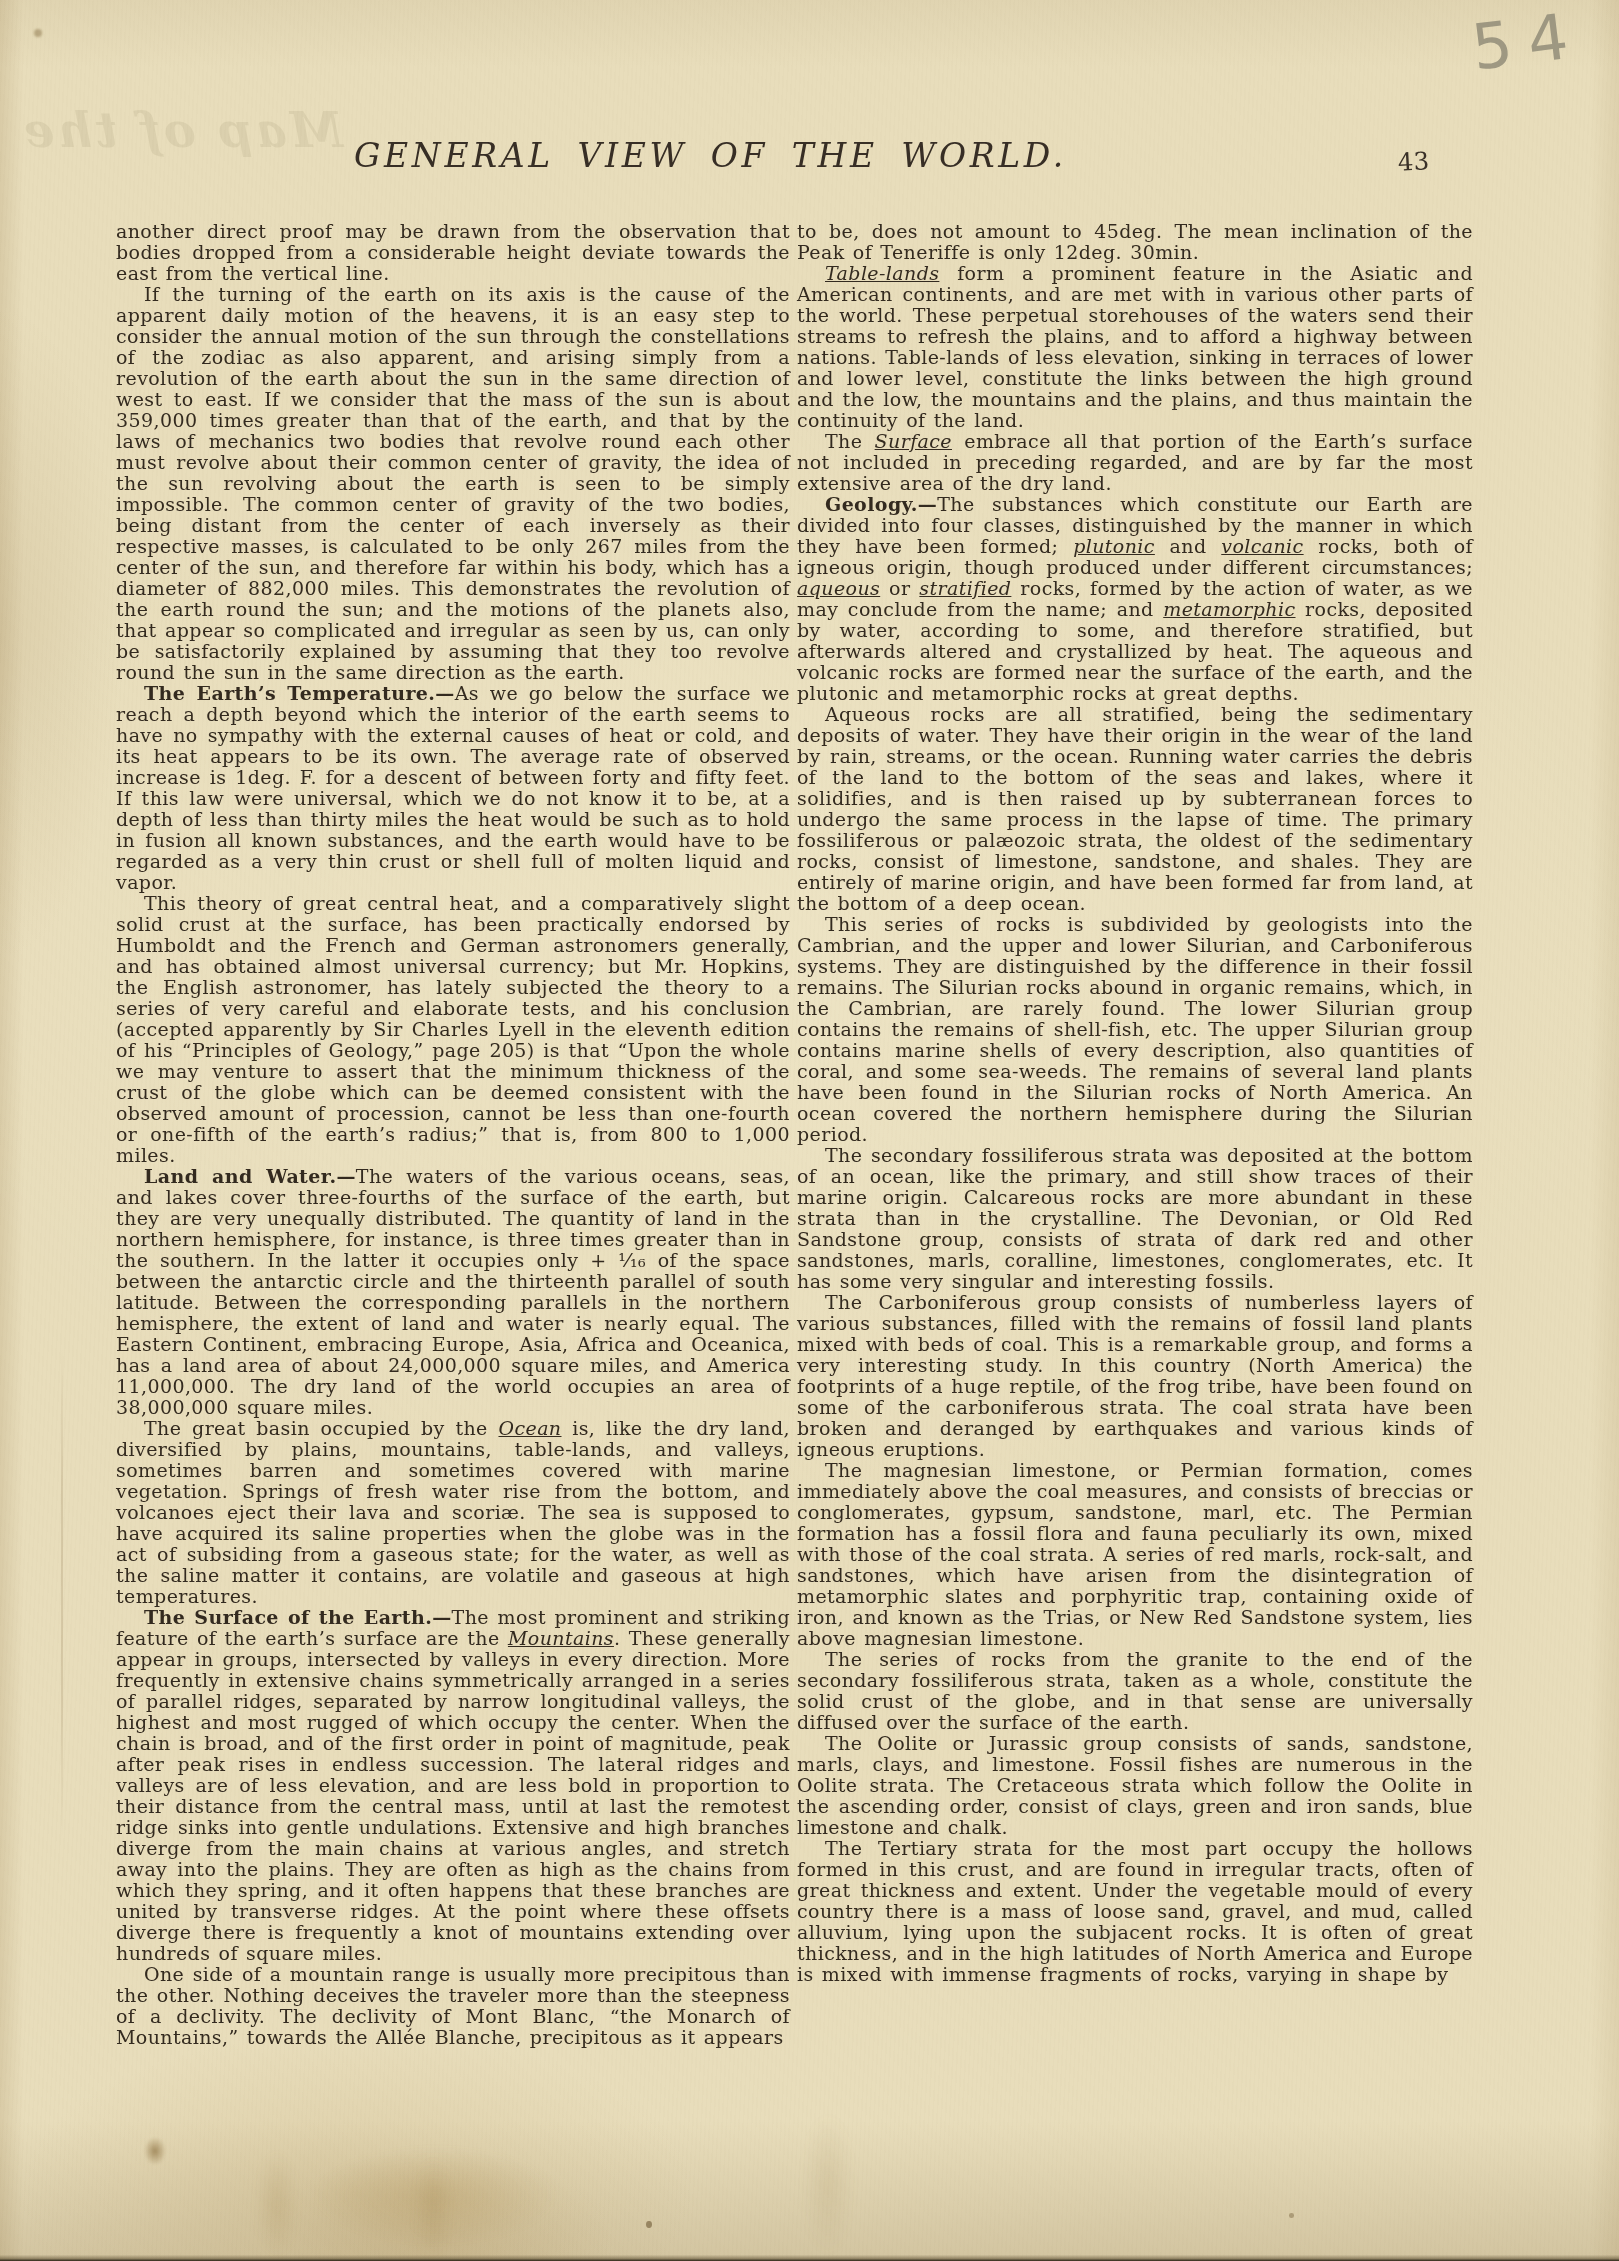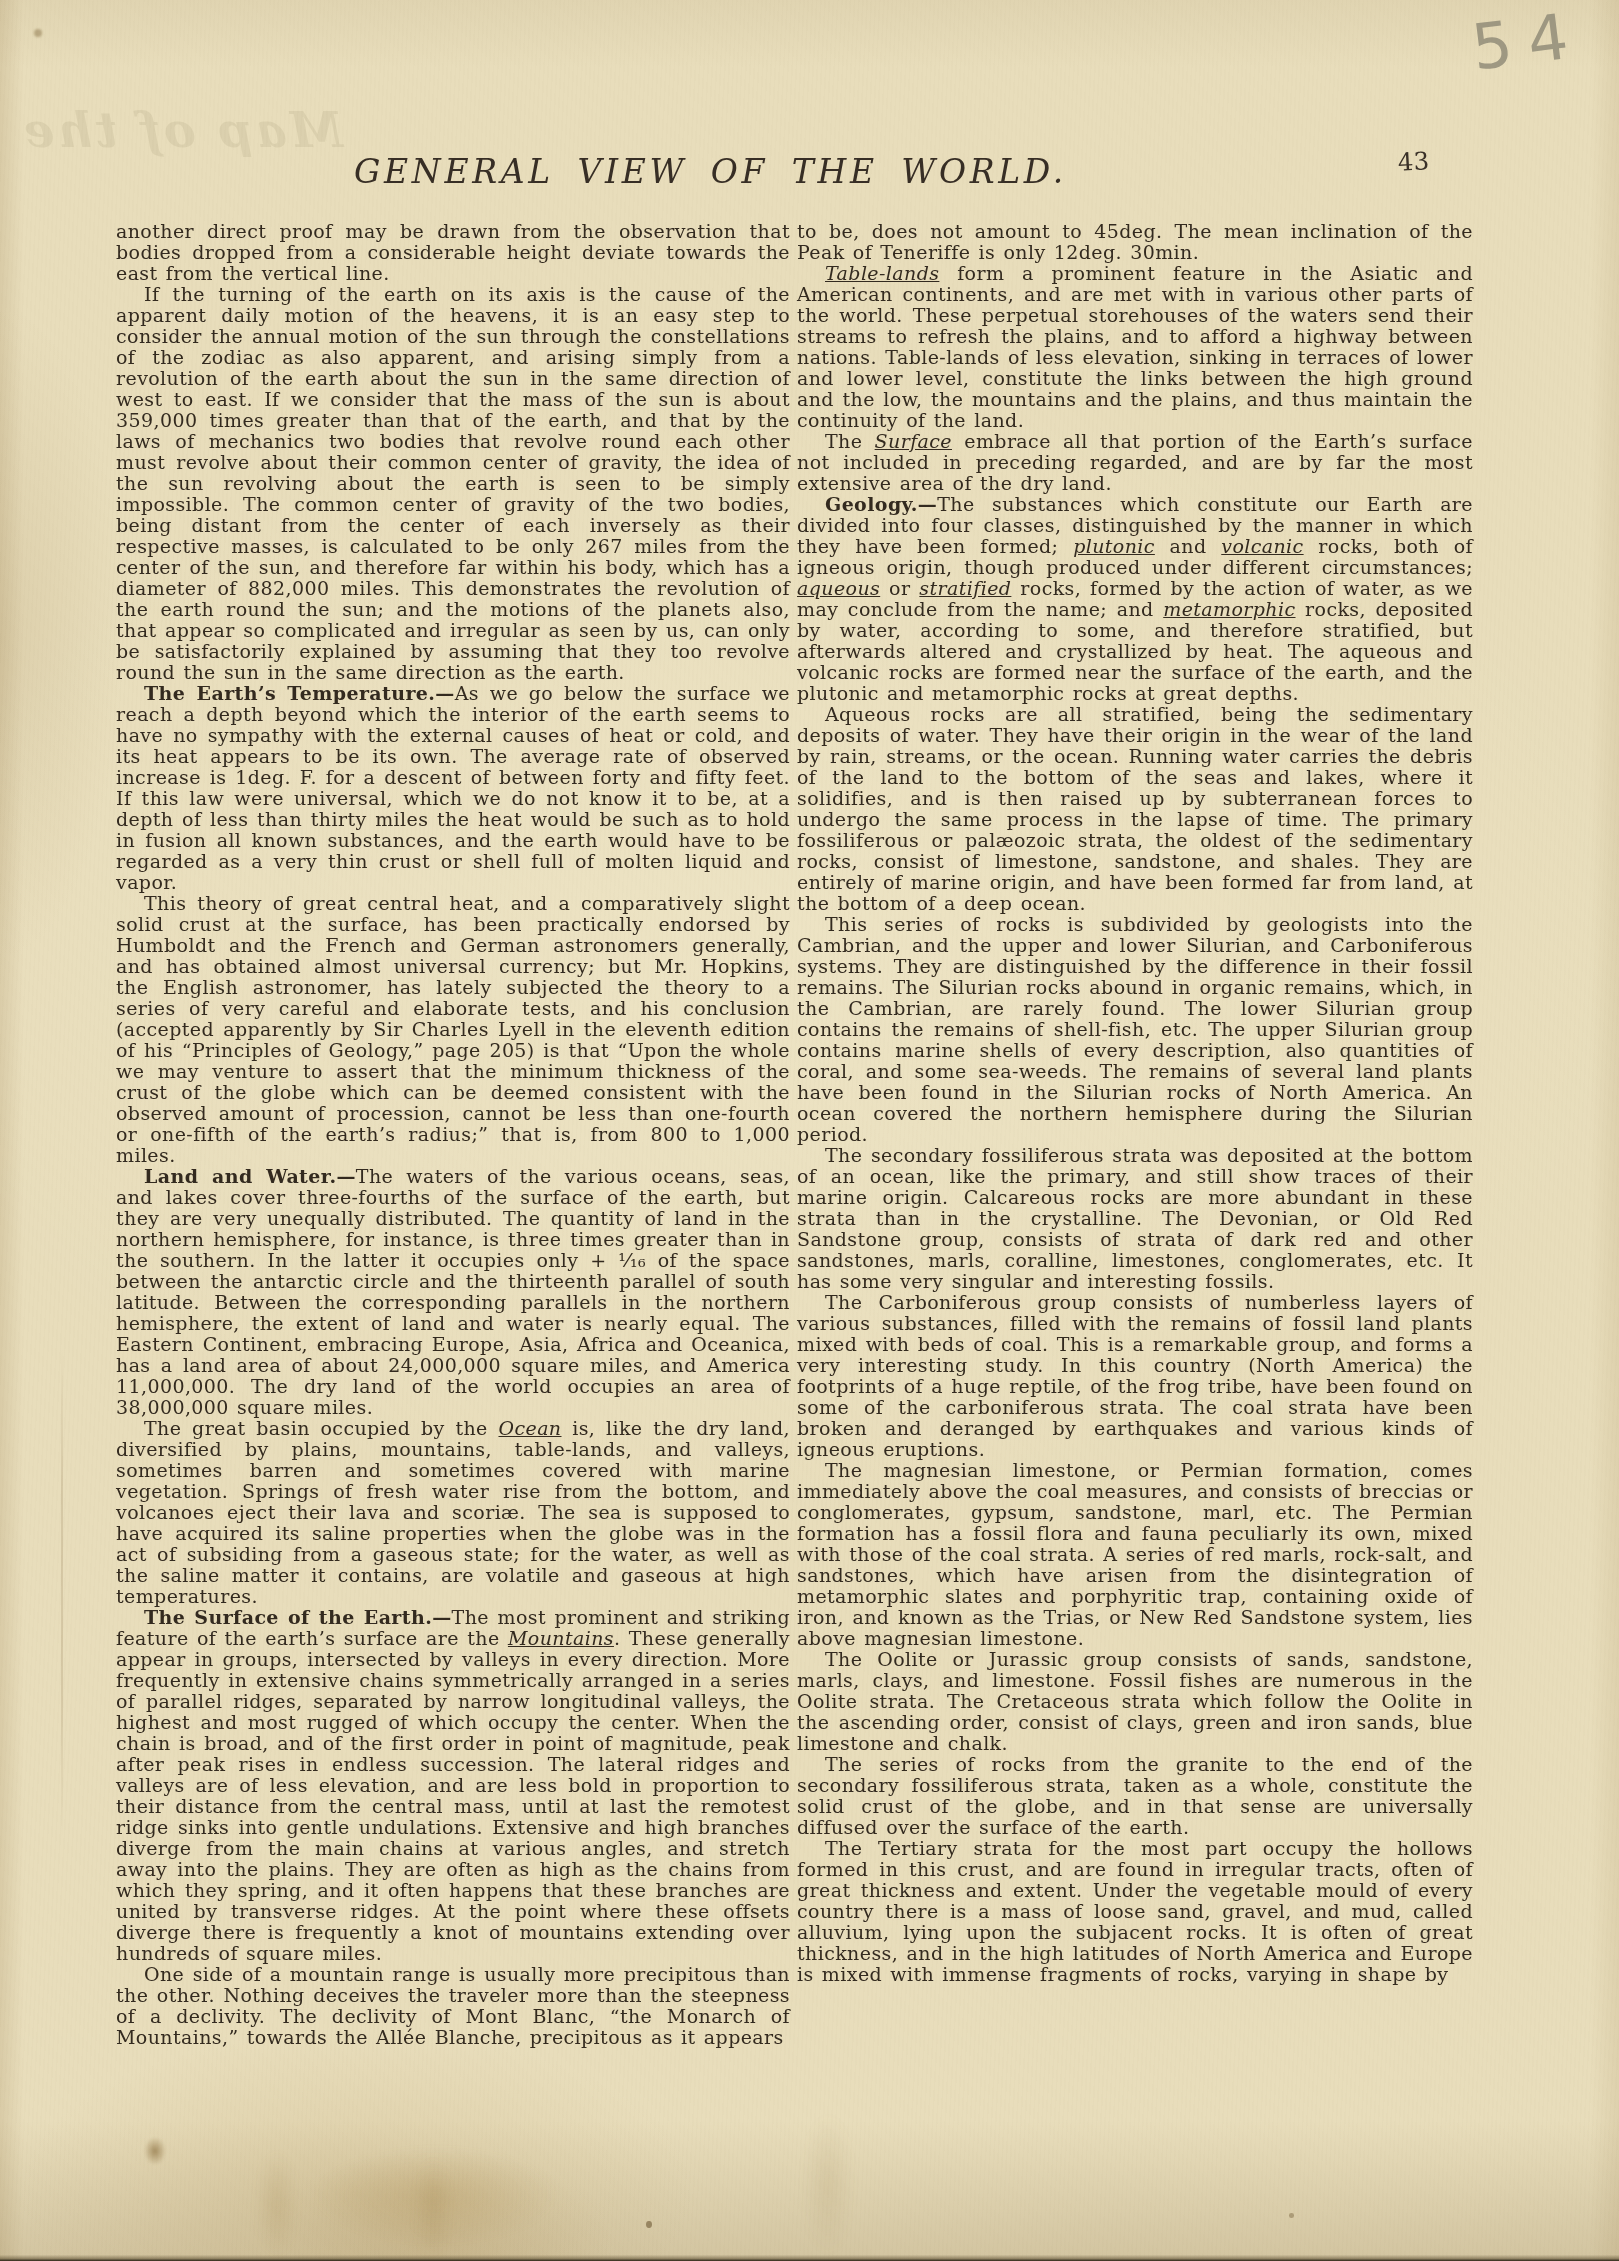--- a/index.html
+++ b/index.html
@@ -16,21 +16,21 @@
       radial-gradient(ellipse 271px 136px at 27% 99%, rgba(150,115,55,.15), transparent 65%),
       radial-gradient(ellipse 177px 470px at 0% 28%, rgba(140,110,60,.13), transparent 70%),
       radial-gradient(ellipse 1201px 783px at 48% 42%, rgba(255,250,228,.22), transparent 75%),
       linear-gradient(to right, rgba(130,100,50,.15) 0px, rgba(130,100,50,0) 23.5px),
       linear-gradient(to left, rgba(130,100,50,.10) 0px, rgba(130,100,50,0) 29px),
       linear-gradient(to top, rgba(122,96,52,.20) 0px, rgba(122,96,52,0) 141px),
       linear-gradient(to bottom, rgba(130,105,60,.08) 0px, rgba(130,105,60,0) 68px),
       repeating-linear-gradient(93deg, rgba(120,100,60,.02) 0 1.6px, rgba(120,100,60,0) 1.6px 4.2px);
   }
   .title{
-    position:absolute;left:345px;top:152px;width:731px;
+    position:absolute;left:345px;top:136px;width:731px;
     text-align:center;font-style:italic;font-size:33px;
     letter-spacing:3.7px;word-spacing:9.4px;color:#372e25;white-space:nowrap;
   }
   .pagenum{
     position:absolute;left:1382px;top:147px;width:63px;
     font-size:24.5px;color:#3a3128;text-align:center;transform:rotate(-3deg);
   }
   .pencil{
     position:absolute;left:1472px;top:5.2px;
     font-family:"DejaVu Sans","Liberation Sans",sans-serif;
@@ -102,22 +102,22 @@
   <div class="col col-right">
       <p class="para"><span>to be, does not amount to 45deg.  The mean inclination of the Peak of Teneriffe is only 12deg. 30min.</span></p>
       <p class="para indent"><span class="i">Table-lands</span><span> form a prominent feature in the Asiatic and American continents, and are met with in various other parts of the world.  These perpetual storehouses of the waters send their streams to refresh the plains, and to afford a highway between nations.  Table-lands of less elevation, sinking in terraces of lower and lower level, constitute the links between the high ground and the low, the mountains and the plains, and thus maintain the continuity of the land.</span></p>
       <p class="para indent"><span>The </span><span class="i">Surface</span><span> embrace all that portion of the Earth’s surface not included in preceding regarded, and are by far the most extensive area of the dry land.</span></p>
       <p class="para indent"><span class="b">Geology.—</span><span>The substances which constitute our Earth are divided into four classes, distinguished by the manner in which they have been formed; </span><span class="i">plutonic</span><span> and </span><span class="i">volcanic</span><span> rocks, both of igneous origin, though produced under different circumstances; </span><span class="i">aqueous</span><span> or </span><span class="i">stratified</span><span> rocks, formed by the action of water, as we may conclude from the name; and </span><span class="i">metamorphic</span><span> rocks, deposited by water, according to some, and therefore stratified, but afterwards altered and crystallized by heat.  The aqueous and volcanic rocks are formed near the surface of the earth, and the plutonic and metamorphic rocks at great depths.</span></p>
       <p class="para indent"><span>Aqueous rocks are all stratified, being the sedimentary deposits of water.  They have their origin in the wear of the land by rain, streams, or the ocean.  Running water carries the debris of the land to the bottom of the seas and lakes, where it solidifies, and is then raised up by subterranean forces to undergo the same process in the lapse of time.  The primary fossiliferous or palæozoic strata, the oldest of the sedimentary rocks, consist of limestone, sandstone, and shales.  They are entirely of marine origin, and have been formed far from land, at the bottom of a deep ocean.</span></p>
       <p class="para indent"><span>This series of rocks is subdivided by geologists into the Cambrian, and the upper and lower Silurian, and Carboniferous systems.  They are distinguished by the difference in their fossil remains.  The Silurian rocks abound in organic remains, which, in the Cambrian, are rarely found.  The lower Silurian group contains the remains of shell-fish, etc.  The upper Silurian group contains marine shells of every description, also quantities of coral, and some sea-weeds.  The remains of several land plants have been found in the Silurian rocks of North America.  An ocean covered the northern hemisphere during the Silurian period.</span></p>
       <p class="para indent"><span>The secondary fossiliferous strata was deposited at the bottom of an ocean, like the primary, and still show traces of their marine origin.  Calcareous rocks are more abundant in these strata than in the crystalline.  The Devonian, or Old Red Sandstone group, consists of strata of dark red and other sandstones, marls, coralline, limestones, conglomerates, etc.  It has some very singular and interesting fossils.</span></p>
       <p class="para indent"><span>The Carboniferous group consists of numberless layers of various substances, filled with the remains of fossil land plants mixed with beds of coal.  This is a remarkable group, and forms a very interesting study.  In this country (North America) the footprints of a huge reptile, of the frog tribe, have been found on some of the carboniferous strata.  The coal strata have been broken and deranged by earthquakes and various kinds of igneous eruptions.</span></p>
       <p class="para indent"><span>The magnesian limestone, or Permian formation, comes immediately above the coal measures, and consists of breccias or conglomerates, gypsum, sandstone, marl, etc.  The Permian formation has a fossil flora and fauna peculiarly its own, mixed with those of the coal strata.  A series of red marls, rock-salt, and sandstones, which have arisen from the disintegration of metamorphic slates and porphyritic trap, containing oxide of iron, and known as the Trias, or New Red Sandstone system, lies above magnesian limestone.</span></p>
+      <p class="para indent"><span>The series of rocks from the granite to the end of the secondary fossiliferous strata, taken as a whole, constitute the solid crust of the globe, and in that sense are universally diffused over the surface of the earth.</span></p>
       <p class="para indent"><span>The Oolite or Jurassic group consists of sands, sandstone, marls, clays, and limestone.  Fossil fishes are numerous in the Oolite strata.  The Cretaceous strata which follow the Oolite in the ascending order, consist of clays, green and iron sands, blue limestone and chalk.</span></p>
-      <p class="para indent"><span>The series of rocks from the granite to the end of the secondary fossiliferous strata, taken as a whole, constitute the solid crust of the globe, and in that sense are universally diffused over the surface of the earth.</span></p>
       <p class="para indent"><span>The Tertiary strata for the most part occupy the hollows formed in this crust, and are found in irregular tracts, often of great thickness and extent.  Under the vegetable mould of every country there is a mass of loose sand, gravel, and mud, called alluvium, lying upon the subjacent rocks.  It is often of great thickness, and in the high latitudes of North America and Europe is mixed with immense fragments of rocks, varying in shape by</span></p>
     </div>
 
   <div class="stain stain-blotch"></div>
   <div class="stain stain-spot"></div>
   <div class="stain stain-streak1"></div>
   <div class="stain stain-streak2"></div>
   <div class="stain stain-smudge"></div>
   <div class="stain speck1"></div>
   <div class="stain speck2"></div>

